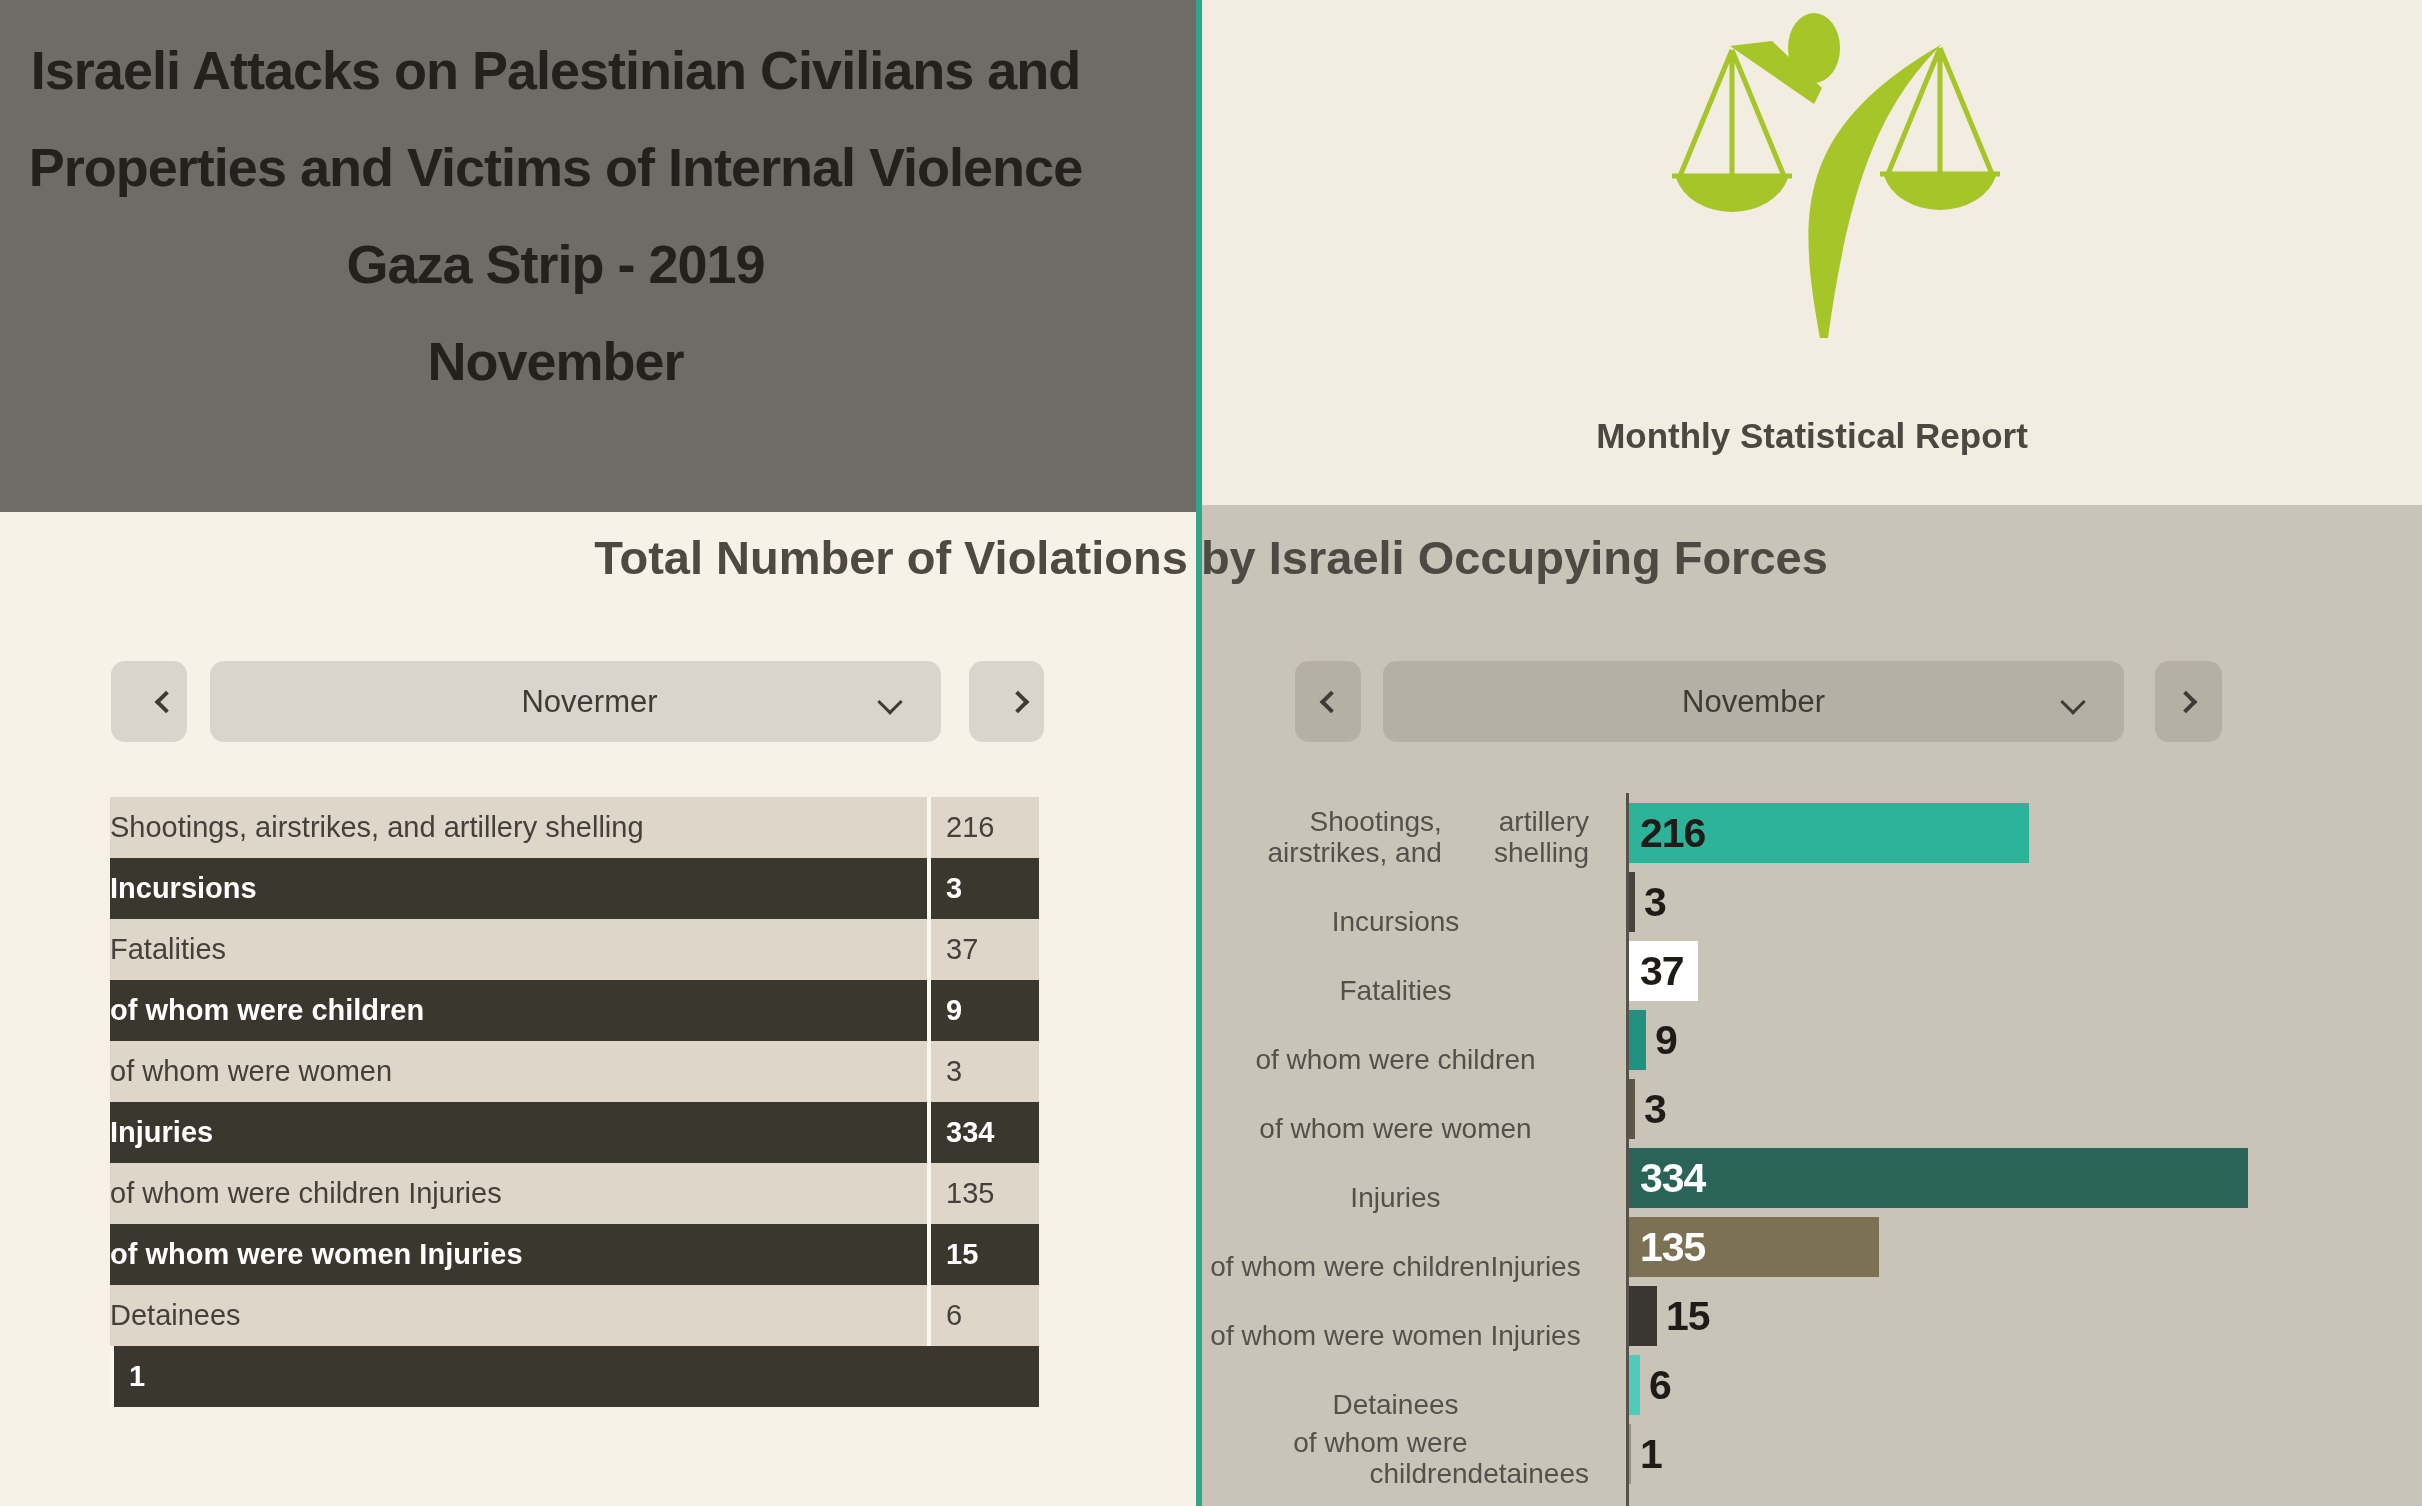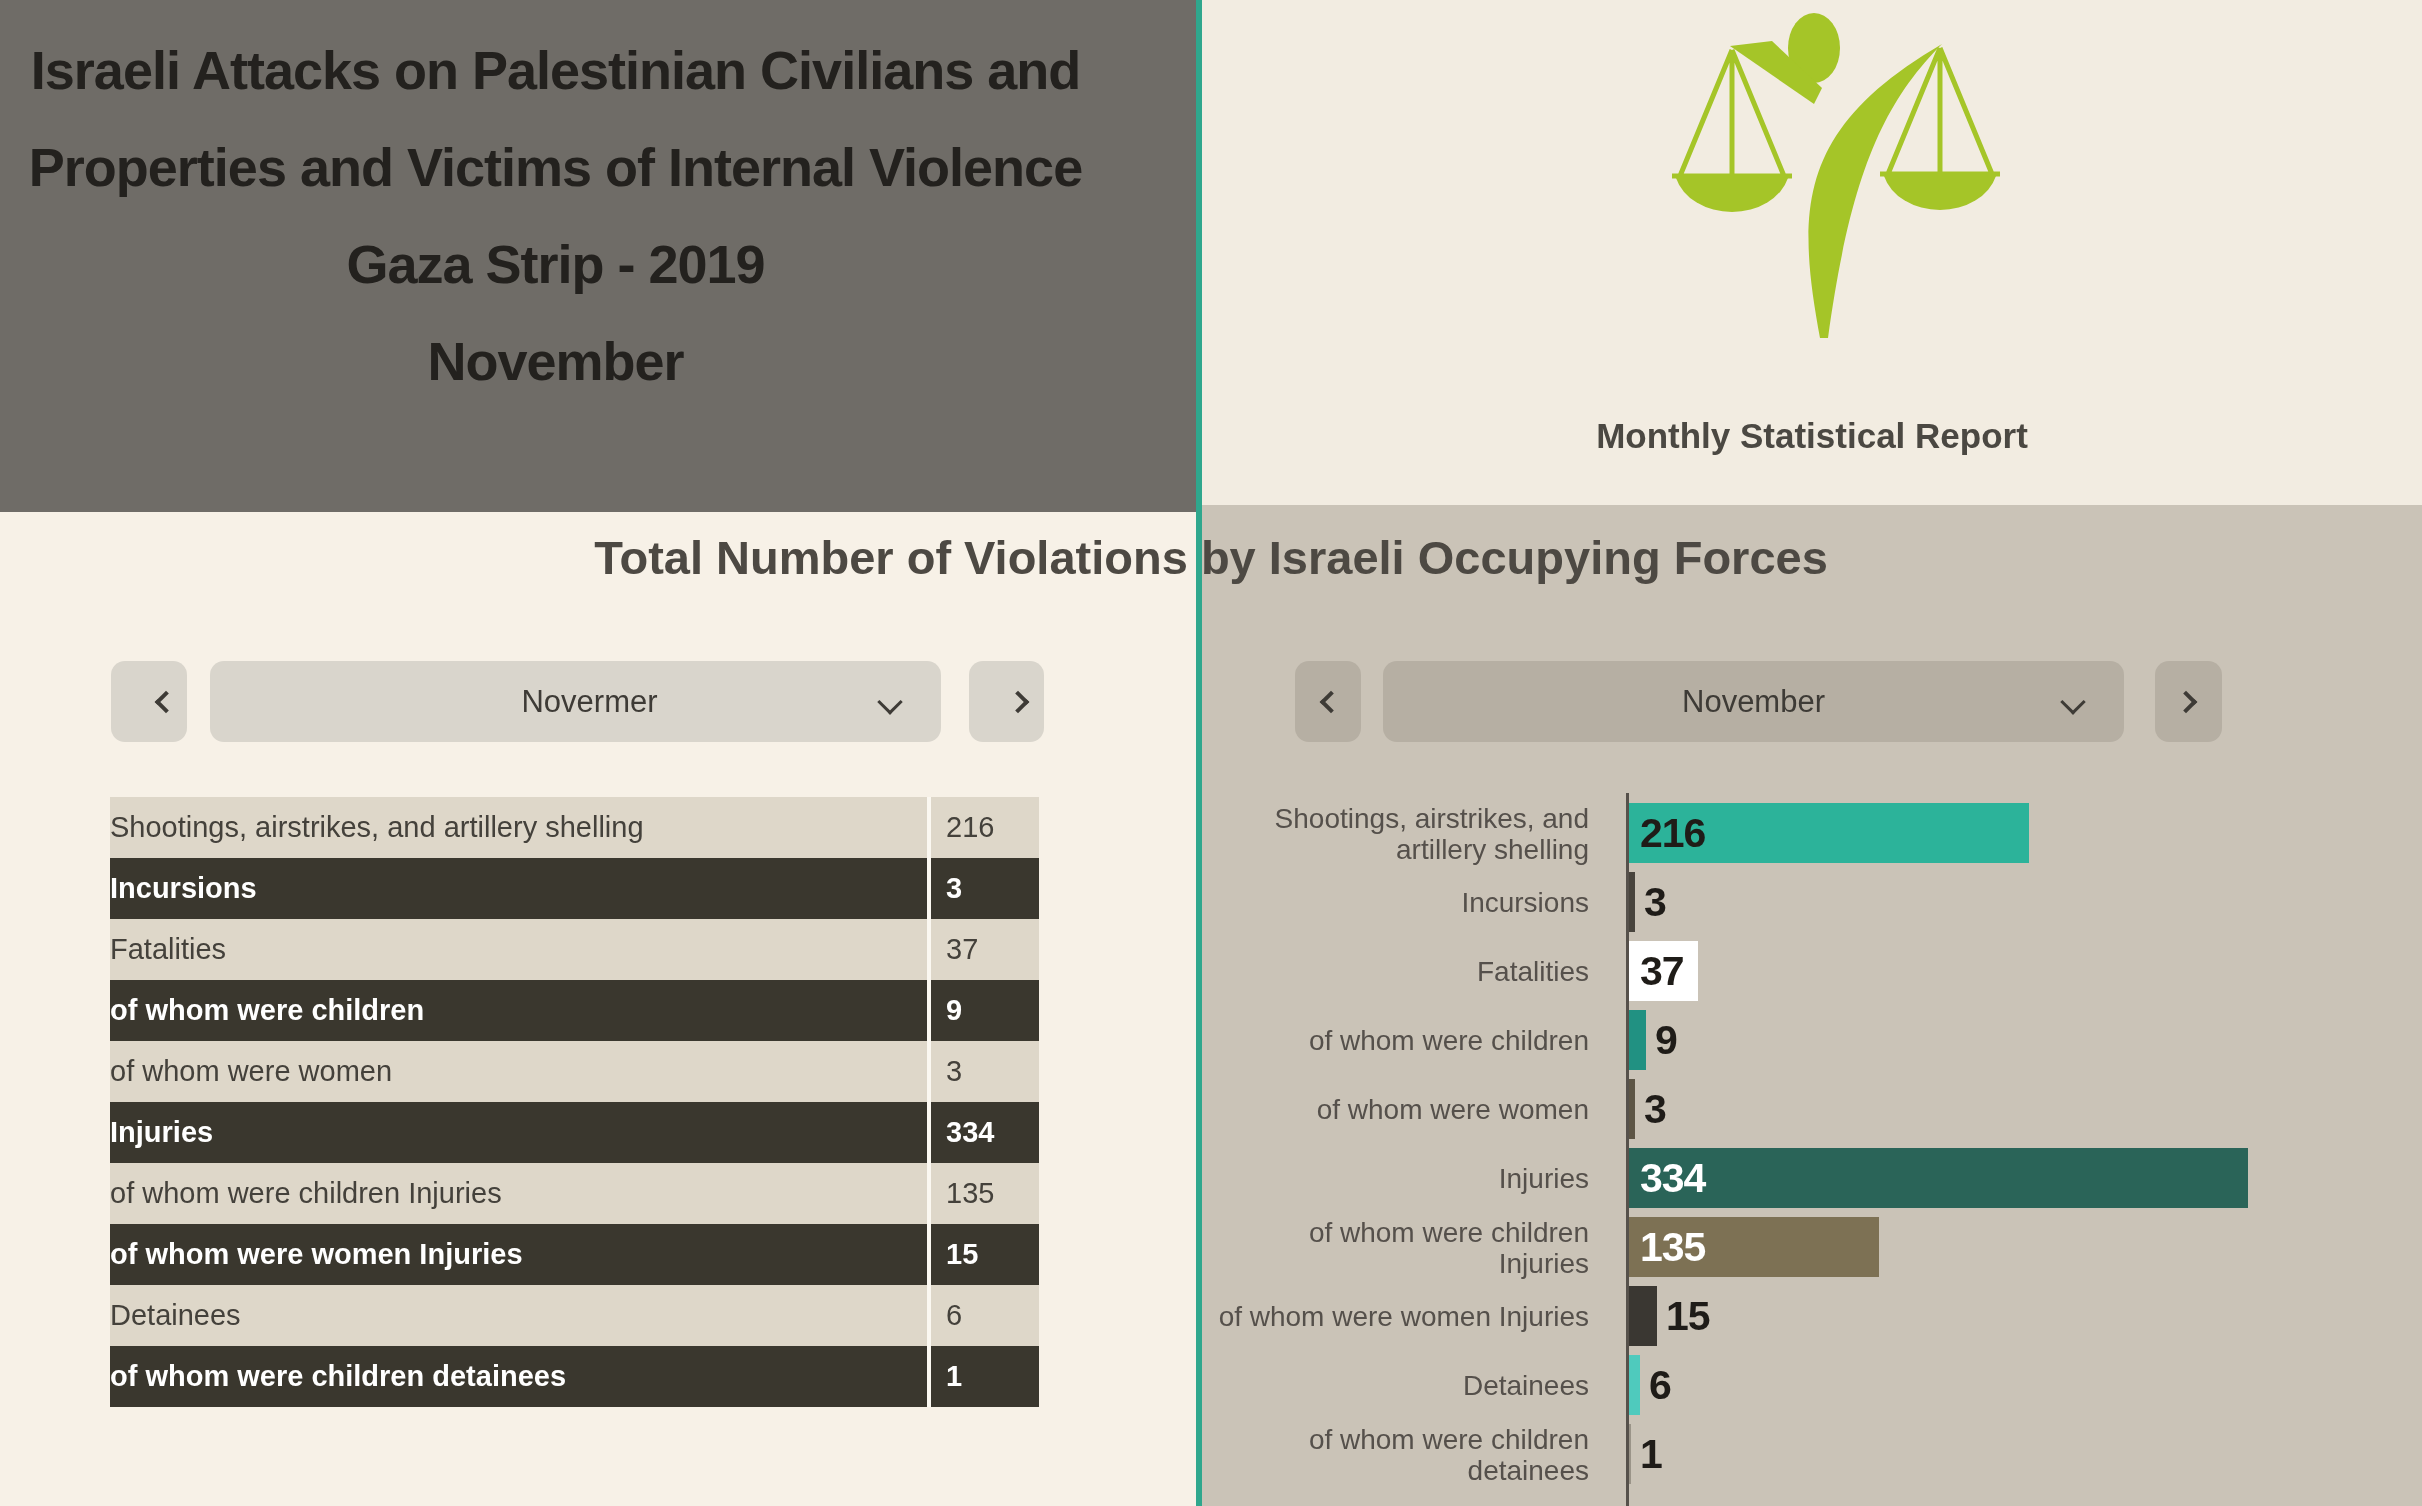--- a/index.html
+++ b/index.html
@@ -93,21 +93,21 @@
   .chart {
     position:absolute; left:1202px; top:799px; width:1220px; height:707px;
   }
   .chart-axis {
     position:absolute; left:424px; top:-6px; width:3px; height:713px;
     background:#56514b;
   }
   .c-row { position:absolute; left:0; width:1220px; height:69px; }
   .c-label {
     position:absolute; left:0; top:0; width:406px; height:69px;
-    display:flex; flex-direction:column; justify-content:center;
+    display:flex; flex-direction:row; justify-content:center;
     align-items:flex-end; padding-right:19px;
     font-size:28px; line-height:31px; color:#55504b; text-align:right;
   }
   .c-bar { position:absolute; left:427px; top:4px; height:60px; }
   .c-val {
     position:absolute; top:4px; height:60px;
     display:flex; align-items:center;
     font-size:41px; font-weight:bold; letter-spacing:-1px;
   }
 </style>
@@ -206,21 +206,20 @@
     </div>
     <div class="t-row dark">
       <div class="t-label">of whom were women Injuries</div>
       <div class="t-value">15</div>
     </div>
     <div class="t-row light">
       <div class="t-label">Detainees</div>
       <div class="t-value">6</div>
     </div>
     <div class="t-row dark">
-      <div class="t-label">of whom were children detainees</div>
       <div class="t-value">1</div>
     </div>
   </div>
 
 <div class="chart">
   <div class="chart-axis"></div>
 <div class="c-row" style="top: 0px;">
       <div class="c-label">
         <span>Shootings, airstrikes, and</span>
         <span>artillery shelling</span>

